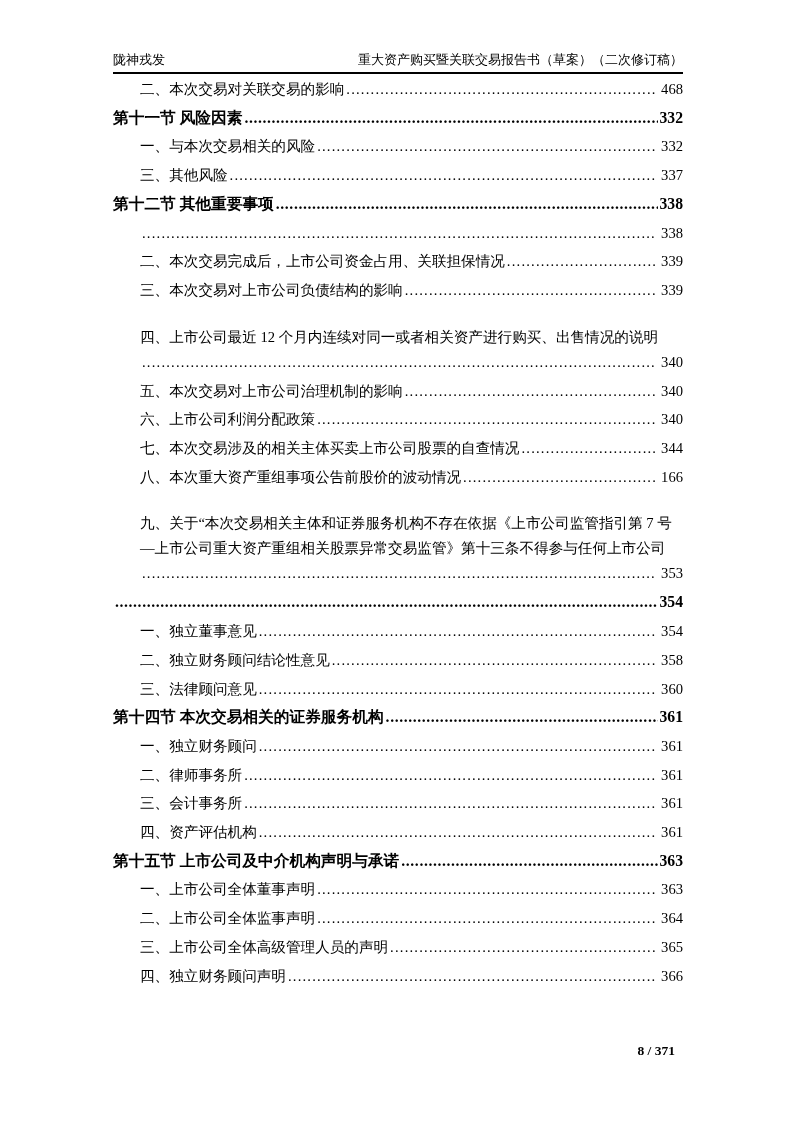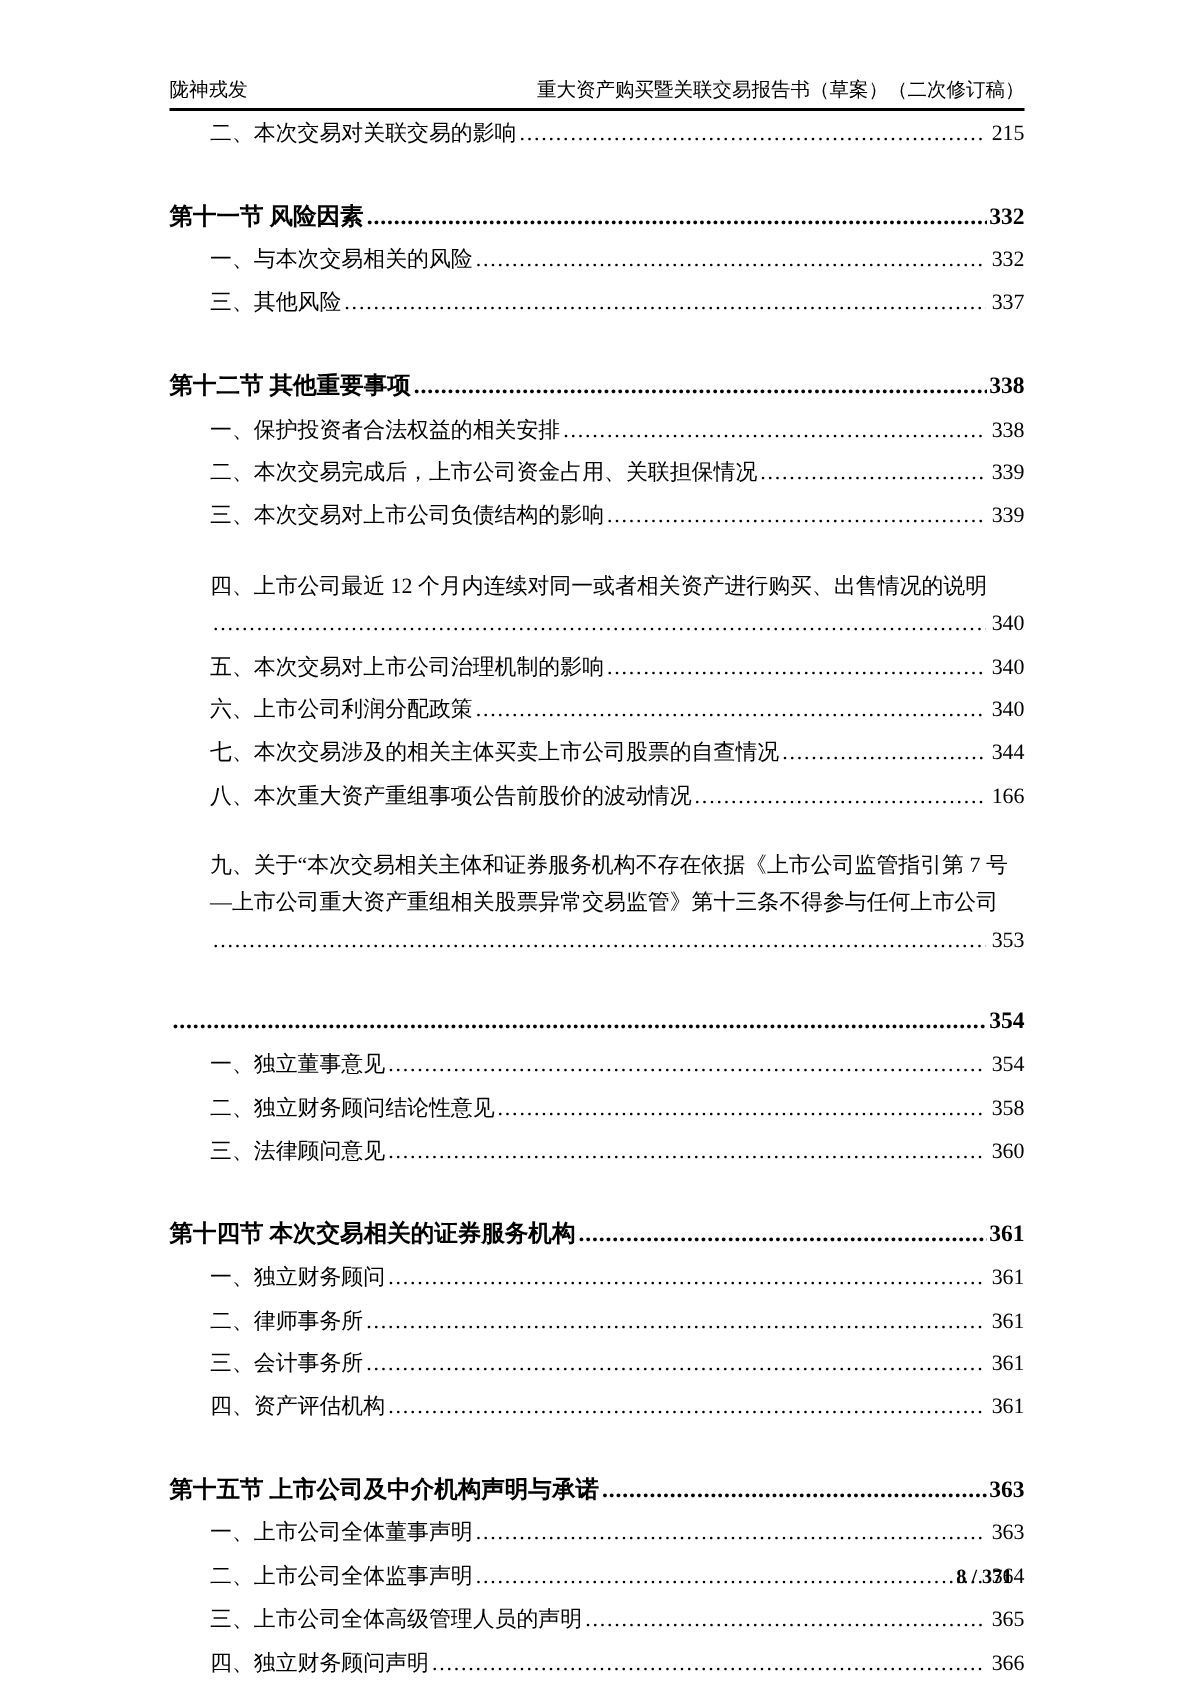--- a/index.html
+++ b/index.html
@@ -40,21 +40,20 @@
     text-align: center;
   }
   .toc-row {
     display: flex;
     line-height: 28.7px;
     white-space: nowrap;
   }
   .toc-row.level-1 {
     font-weight: bold;
     font-size: 15.7px;
-    margin-top: 27px;
   }
   .toc-row.level-2 {
     padding-left: 27px;
     font-size: 14.6px;
   }
   .toc-text {
     flex: 0 0 auto;
   }
   .toc-dots {
     flex: 1 1 auto;
@@ -104,21 +103,21 @@
 
 <div class="page-header">
   <span>陇神戎发</span>
   <span>重大资产购买暨关联交易报告书（草案）（二次修订稿）</span>
 </div>
 
 <div class="toc">
     <div class="toc-row level-2">
       <span class="toc-text">二、本次交易对关联交易的影响</span>
       <span class="toc-dots"></span>
-      <span class="toc-page">215</span>
+      <span class="toc-page">468</span>
     </div>
     <div class="toc-row level-1">
       <span class="toc-text">第十一节 风险因素</span>
       <span class="toc-dots"></span>
       <span class="toc-page">332</span>
     </div>
     <div class="toc-row level-2">
       <span class="toc-text">一、与本次交易相关的风险</span>
       <span class="toc-dots"></span>
       <span class="toc-page">332</span>
@@ -127,21 +126,20 @@
       <span class="toc-text">三、其他风险</span>
       <span class="toc-dots"></span>
       <span class="toc-page">337</span>
     </div>
     <div class="toc-row level-1">
       <span class="toc-text">第十二节 其他重要事项</span>
       <span class="toc-dots"></span>
       <span class="toc-page">338</span>
     </div>
     <div class="toc-row level-2">
-      <span class="toc-text">一、保护投资者合法权益的相关安排</span>
       <span class="toc-dots"></span>
       <span class="toc-page">338</span>
     </div>
     <div class="toc-row level-2">
       <span class="toc-text">二、本次交易完成后，上市公司资金占用、关联担保情况</span>
       <span class="toc-dots"></span>
       <span class="toc-page">339</span>
     </div>
     <div class="toc-row level-2">
       <span class="toc-text">三、本次交易对上市公司负债结构的影响</span>

